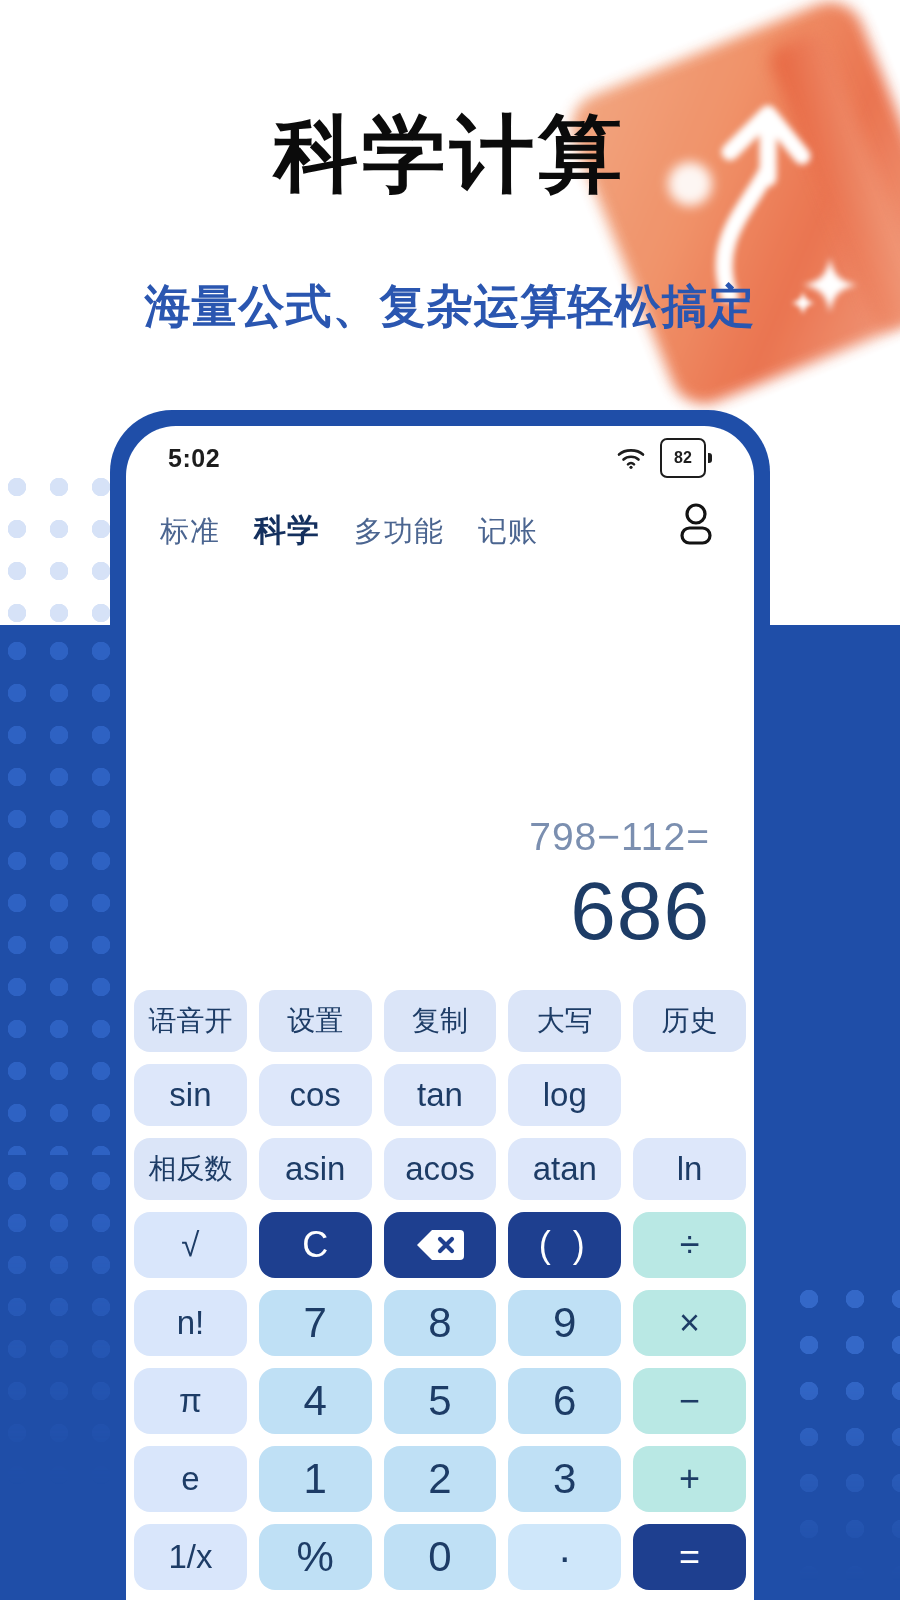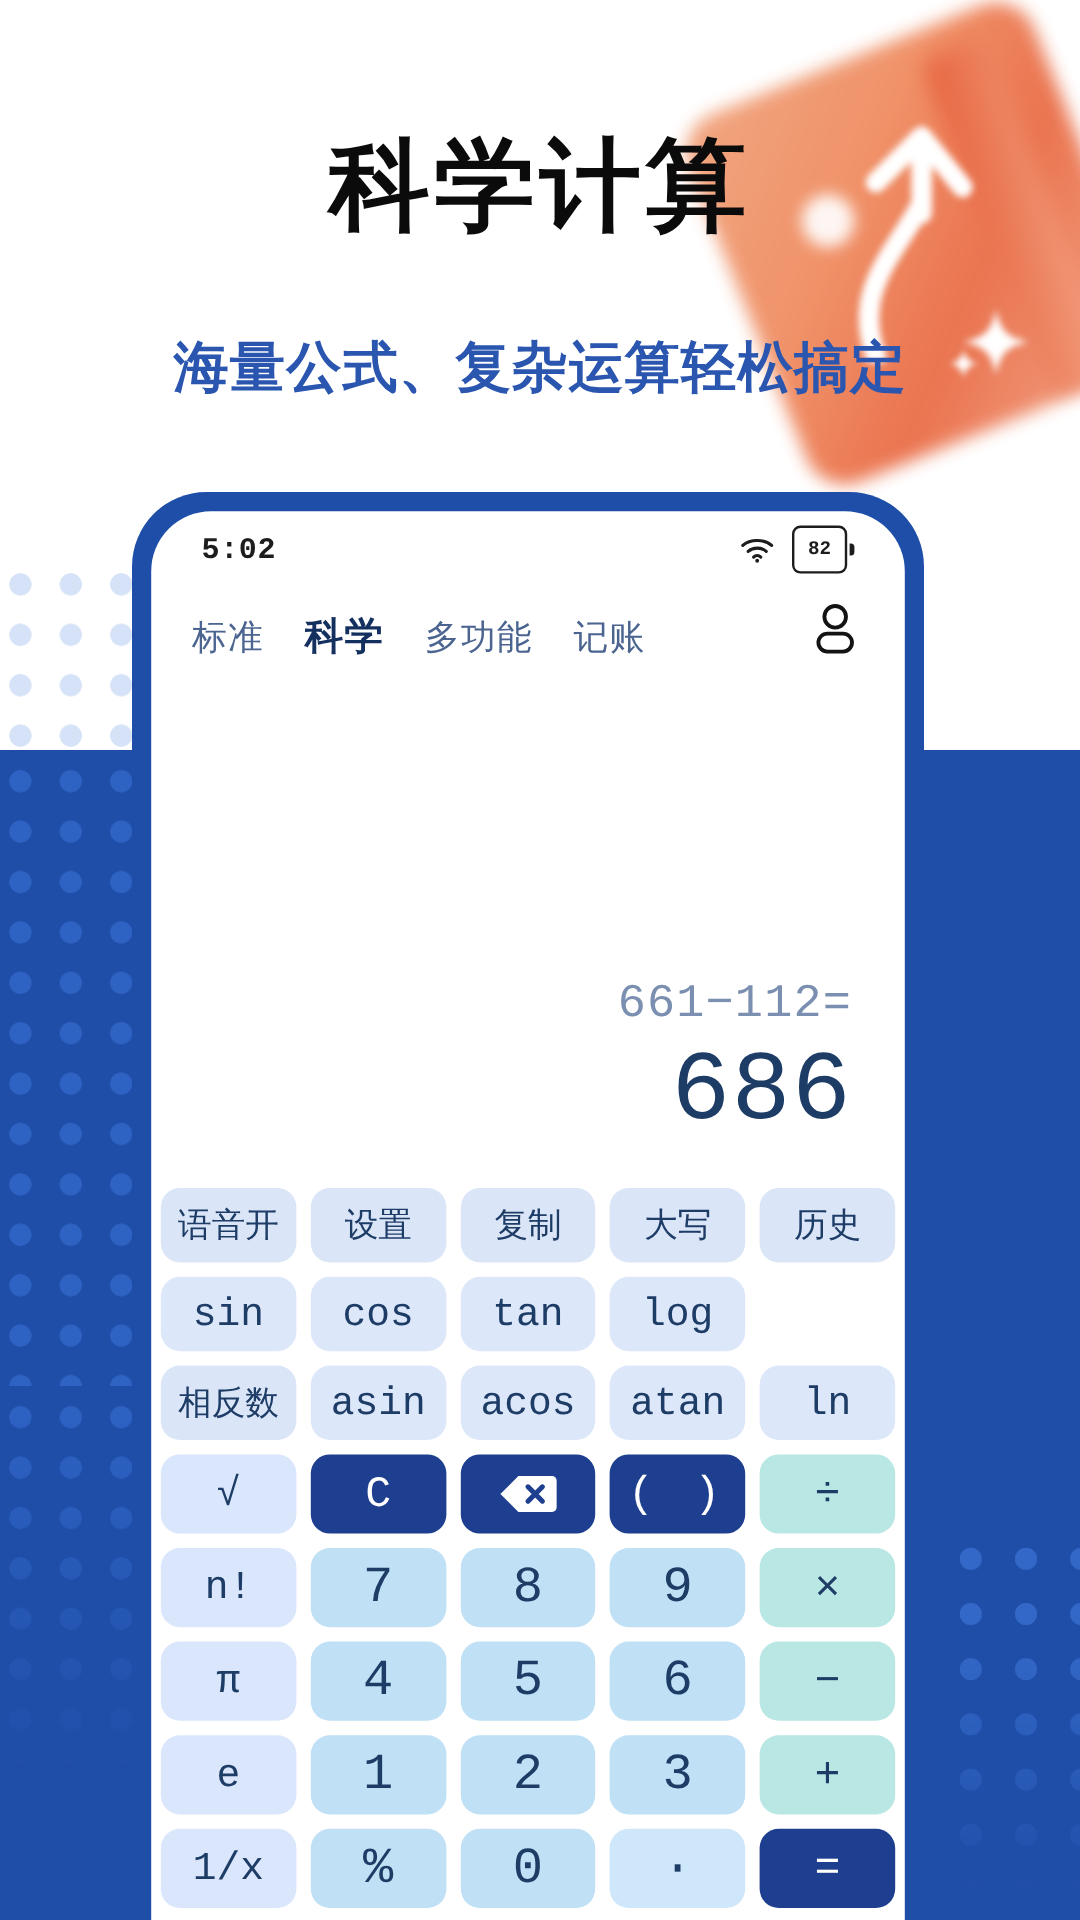--- a/index.html
+++ b/index.html
@@ -177,21 +177,20 @@
   }
   .phone-screen {
     width: 100%;
     height: 100%;
     background: #ffffff;
     border-radius: 50px 50px 0 0;
     overflow: hidden;
     position: relative;
     display: flex;
     flex-direction: column;
-    font-family: Liberation Mono, monospace;
   }
 
   
   .statusbar {
     height: 58px;
     display: flex;
     align-items: center;
     justify-content: space-between;
     padding: 6px 42px 0 42px;
   }
@@ -374,21 +373,21 @@
         <div class="tab">多功能</div>
         <div class="tab">记账</div>
       </div>
       <svg class="account-icon" viewBox="0 0 40 44">
         <circle cx="20" cy="13" r="9" stroke="#131313" stroke-width="3.2" fill="none"></circle>
         <rect x="6" y="27" width="28" height="15" rx="7.5" stroke="#131313" stroke-width="3.2" fill="none"></rect>
       </svg>
     </div>
 
     <div class="display">
-      <div class="expr">661−112=</div>
+      <div class="expr">798−112=</div>
       <div class="result">686</div>
     </div>
 
     <div class="keypad">
 
       <div class="key-row">
         <div class="key func">语音开</div>
         <div class="key func">设置</div>
         <div class="key func">复制</div>
         <div class="key func">大写</div>

